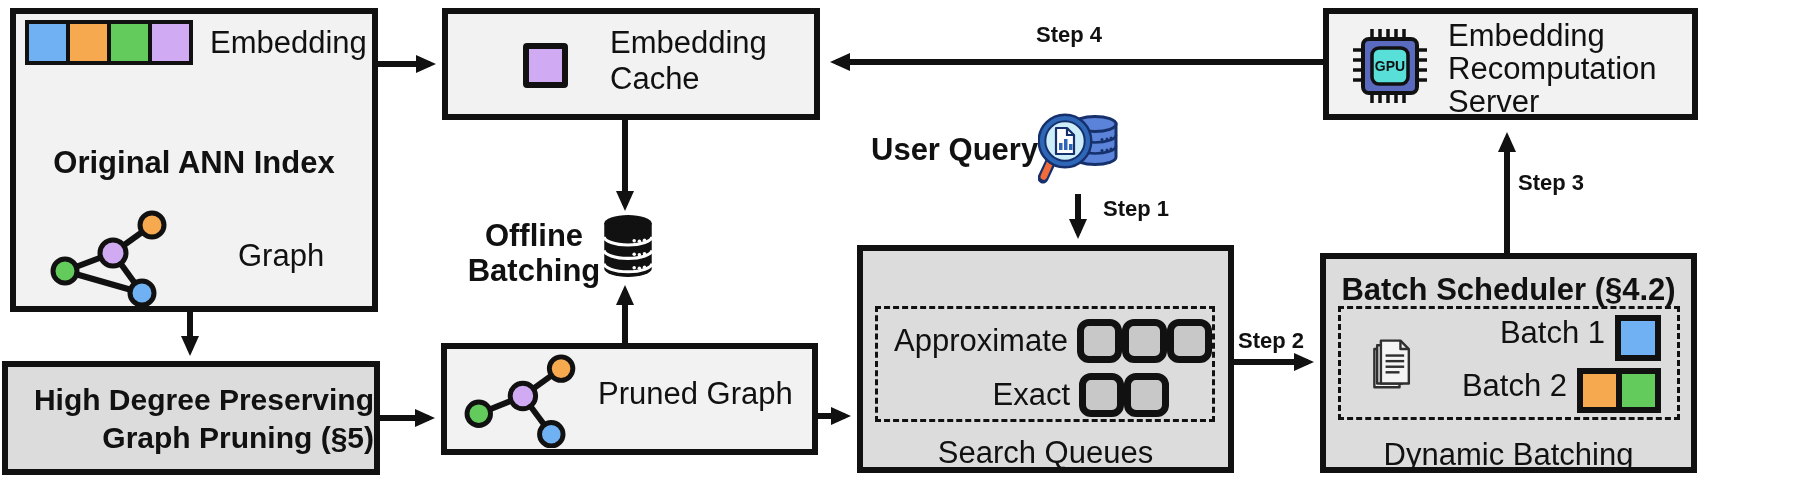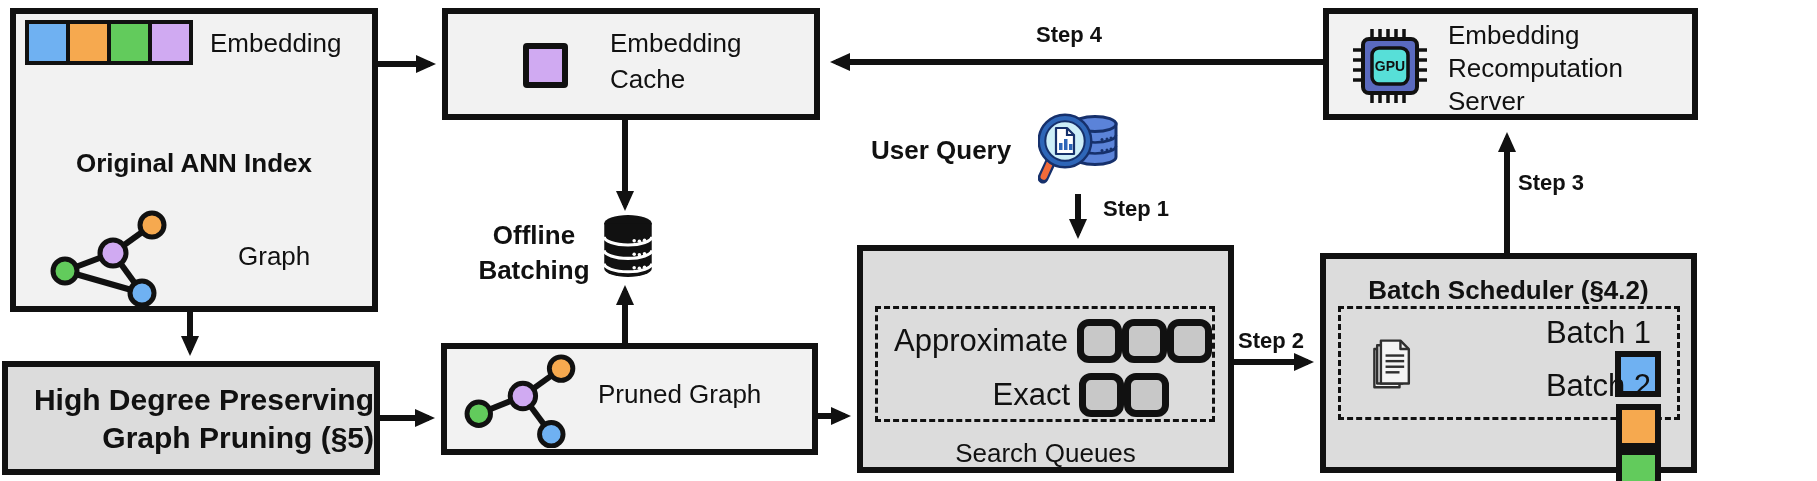--- a/index.html
+++ b/index.html
@@ -2,21 +2,21 @@
 <html style="--ink: #111111; --box_light: #f2f2f2; --box_gray: #dcdcdc; --queue_fill: #c8c8c8; --blue: #6FB1F2; --orange: #F6A94F; --green: #62CB5C; --purple: #D0AAF2; --db_blue: #5B83D9; --db_ink: #16306B; --lens: #CDEEF8; --rim: #2E66B8; --handle: #F26B3A; --chip_body: #5A6ABF; --chip_screen: #57DFD8;"><head>
 <meta charset="utf-8">
 <style>
   html,body{margin:0;padding:0;background:#fff;}
   .canvas{position:relative;width:1817px;height:481px;background:#fff;overflow:hidden;
           font-family:"Liberation Sans",sans-serif;color:#111;}
   .abs{position:absolute;}
   .box{position:absolute;border:6px solid #111;box-sizing:border-box;}
   .light{background:var(--box_light,#f2f2f2);}
   .gray{background:var(--box_gray,#dcdcdc);}
-  .lbl{font-size:26px;line-height:36px;}
+  .lbl{font-size:31px;line-height:36px;}
   .bold{font-weight:bold;}
   .center{text-align:center;}
   .step{position:absolute;font-size:22px;font-weight:bold;white-space:nowrap;}
 
   
   #box-original{left:10px;top:8px;width:368px;height:304px;}
   #box-highdeg{left:2px;top:361px;width:378px;height:114px;}
   #box-cache{left:442px;top:8px;width:378px;height:112px;}
   #box-pruned{left:441px;top:343px;width:377px;height:112px;}
   #box-twolevel{left:857px;top:245px;width:377px;height:228px;}
@@ -57,21 +57,21 @@
   .qlabel{width:186px;text-align:right;padding-right:9px;font-size:31px;}
   .qsquares{display:flex;}
   .qsq{width:45px;height:44px;border:7px solid #111;border-radius:12px;box-sizing:border-box;
        background:var(--queue_fill,#c8c8c8);}
   #tls-caption{left:0;top:184px;width:100%;}
 
   
   #bs-title{left:0;top:13px;width:100%;}
   #bs-dashed{left:12px;top:47px;width:342px;height:114px;}
   #bs-docs{position:absolute;left:25px;top:24px;}
-  .brow{position:absolute;display:flex;align-items:flex-end;flex-direction:column;}
+  .brow{position:absolute;display:flex;align-items:flex-start;}
   #brow1{right:16px;top:6px;}
   #brow2{right:16px;top:59px;}
   .blabel{font-size:31px;margin-right:10px;white-space:nowrap;}
   .bsq{width:46px;height:46px;border:6px solid #111;box-sizing:border-box;}
   .bsq2{width:45px;height:45px;border:6px solid #111;box-sizing:border-box;}
   .bsq2 + .bsq2{margin-left:-6px;}
   #bs-caption{left:0;top:178px;width:100%;}
 
   
   #srv-icon{left:19px;top:10px;}
@@ -265,20 +265,21 @@
       <div class="brow" id="brow1">
         <span class="blabel">Batch 1</span>
         <span class="bsq" style="background:var(--blue)"></span>
       </div>
       <div class="brow" id="brow2">
         <span class="blabel">Batch 2</span>
         <span class="bsq2" style="background:var(--orange)"></span>
         <span class="bsq2" style="background:var(--green)"></span>
       </div>
     </div>
+    <div class="abs lbl center" id="bs-caption">Dynamic Batching</div>
   </div>
 
   <div class="box light" id="box-server">
     <svg class="abs" id="srv-icon" width="84" height="84" viewBox="0 0 84 84">
       <g stroke="#111" stroke-width="3.5">
         <line x1="24" y1="5" x2="24" y2="15"></line>
           <line x1="32" y1="5" x2="32" y2="15"></line>
           <line x1="40" y1="5" x2="40" y2="15"></line>
           <line x1="48" y1="5" x2="48" y2="15"></line>
           <line x1="56" y1="5" x2="56" y2="15"></line>

